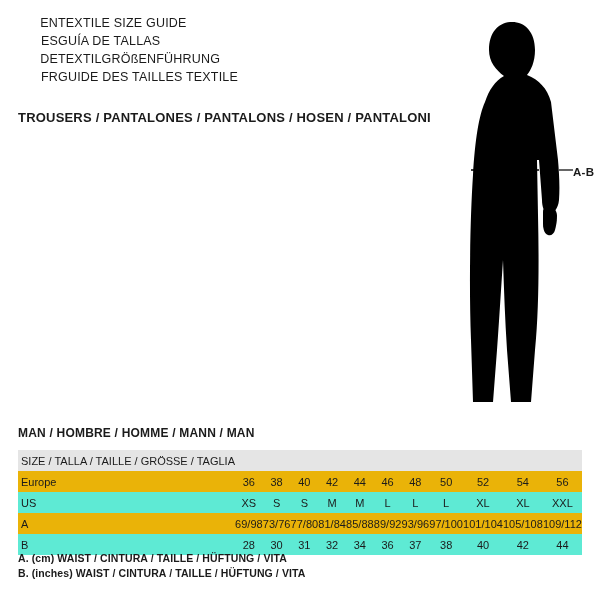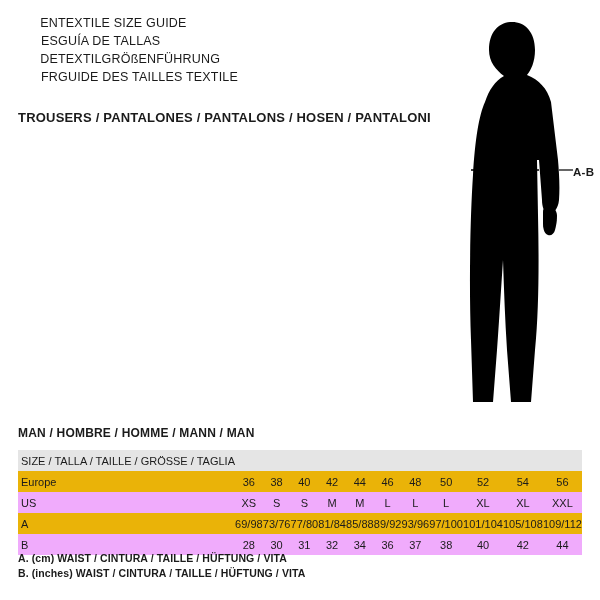--- a/index.html
+++ b/index.html
@@ -101,21 +101,21 @@
     white-space: nowrap;
   }
   .row-head td {
     background: #e5e5e5;
     font-size: 11px;
   }
   .row-alt td {
     background: #eab308;
   }
   .row-plain td {
-    background: #f0abfc;
+    background: #5eead4;
   }
   .col-label {
     width: 92px;
     padding-left: 3px !important;
   }
   .cell {
     width: 51px;
     text-align: center;
   }
 

